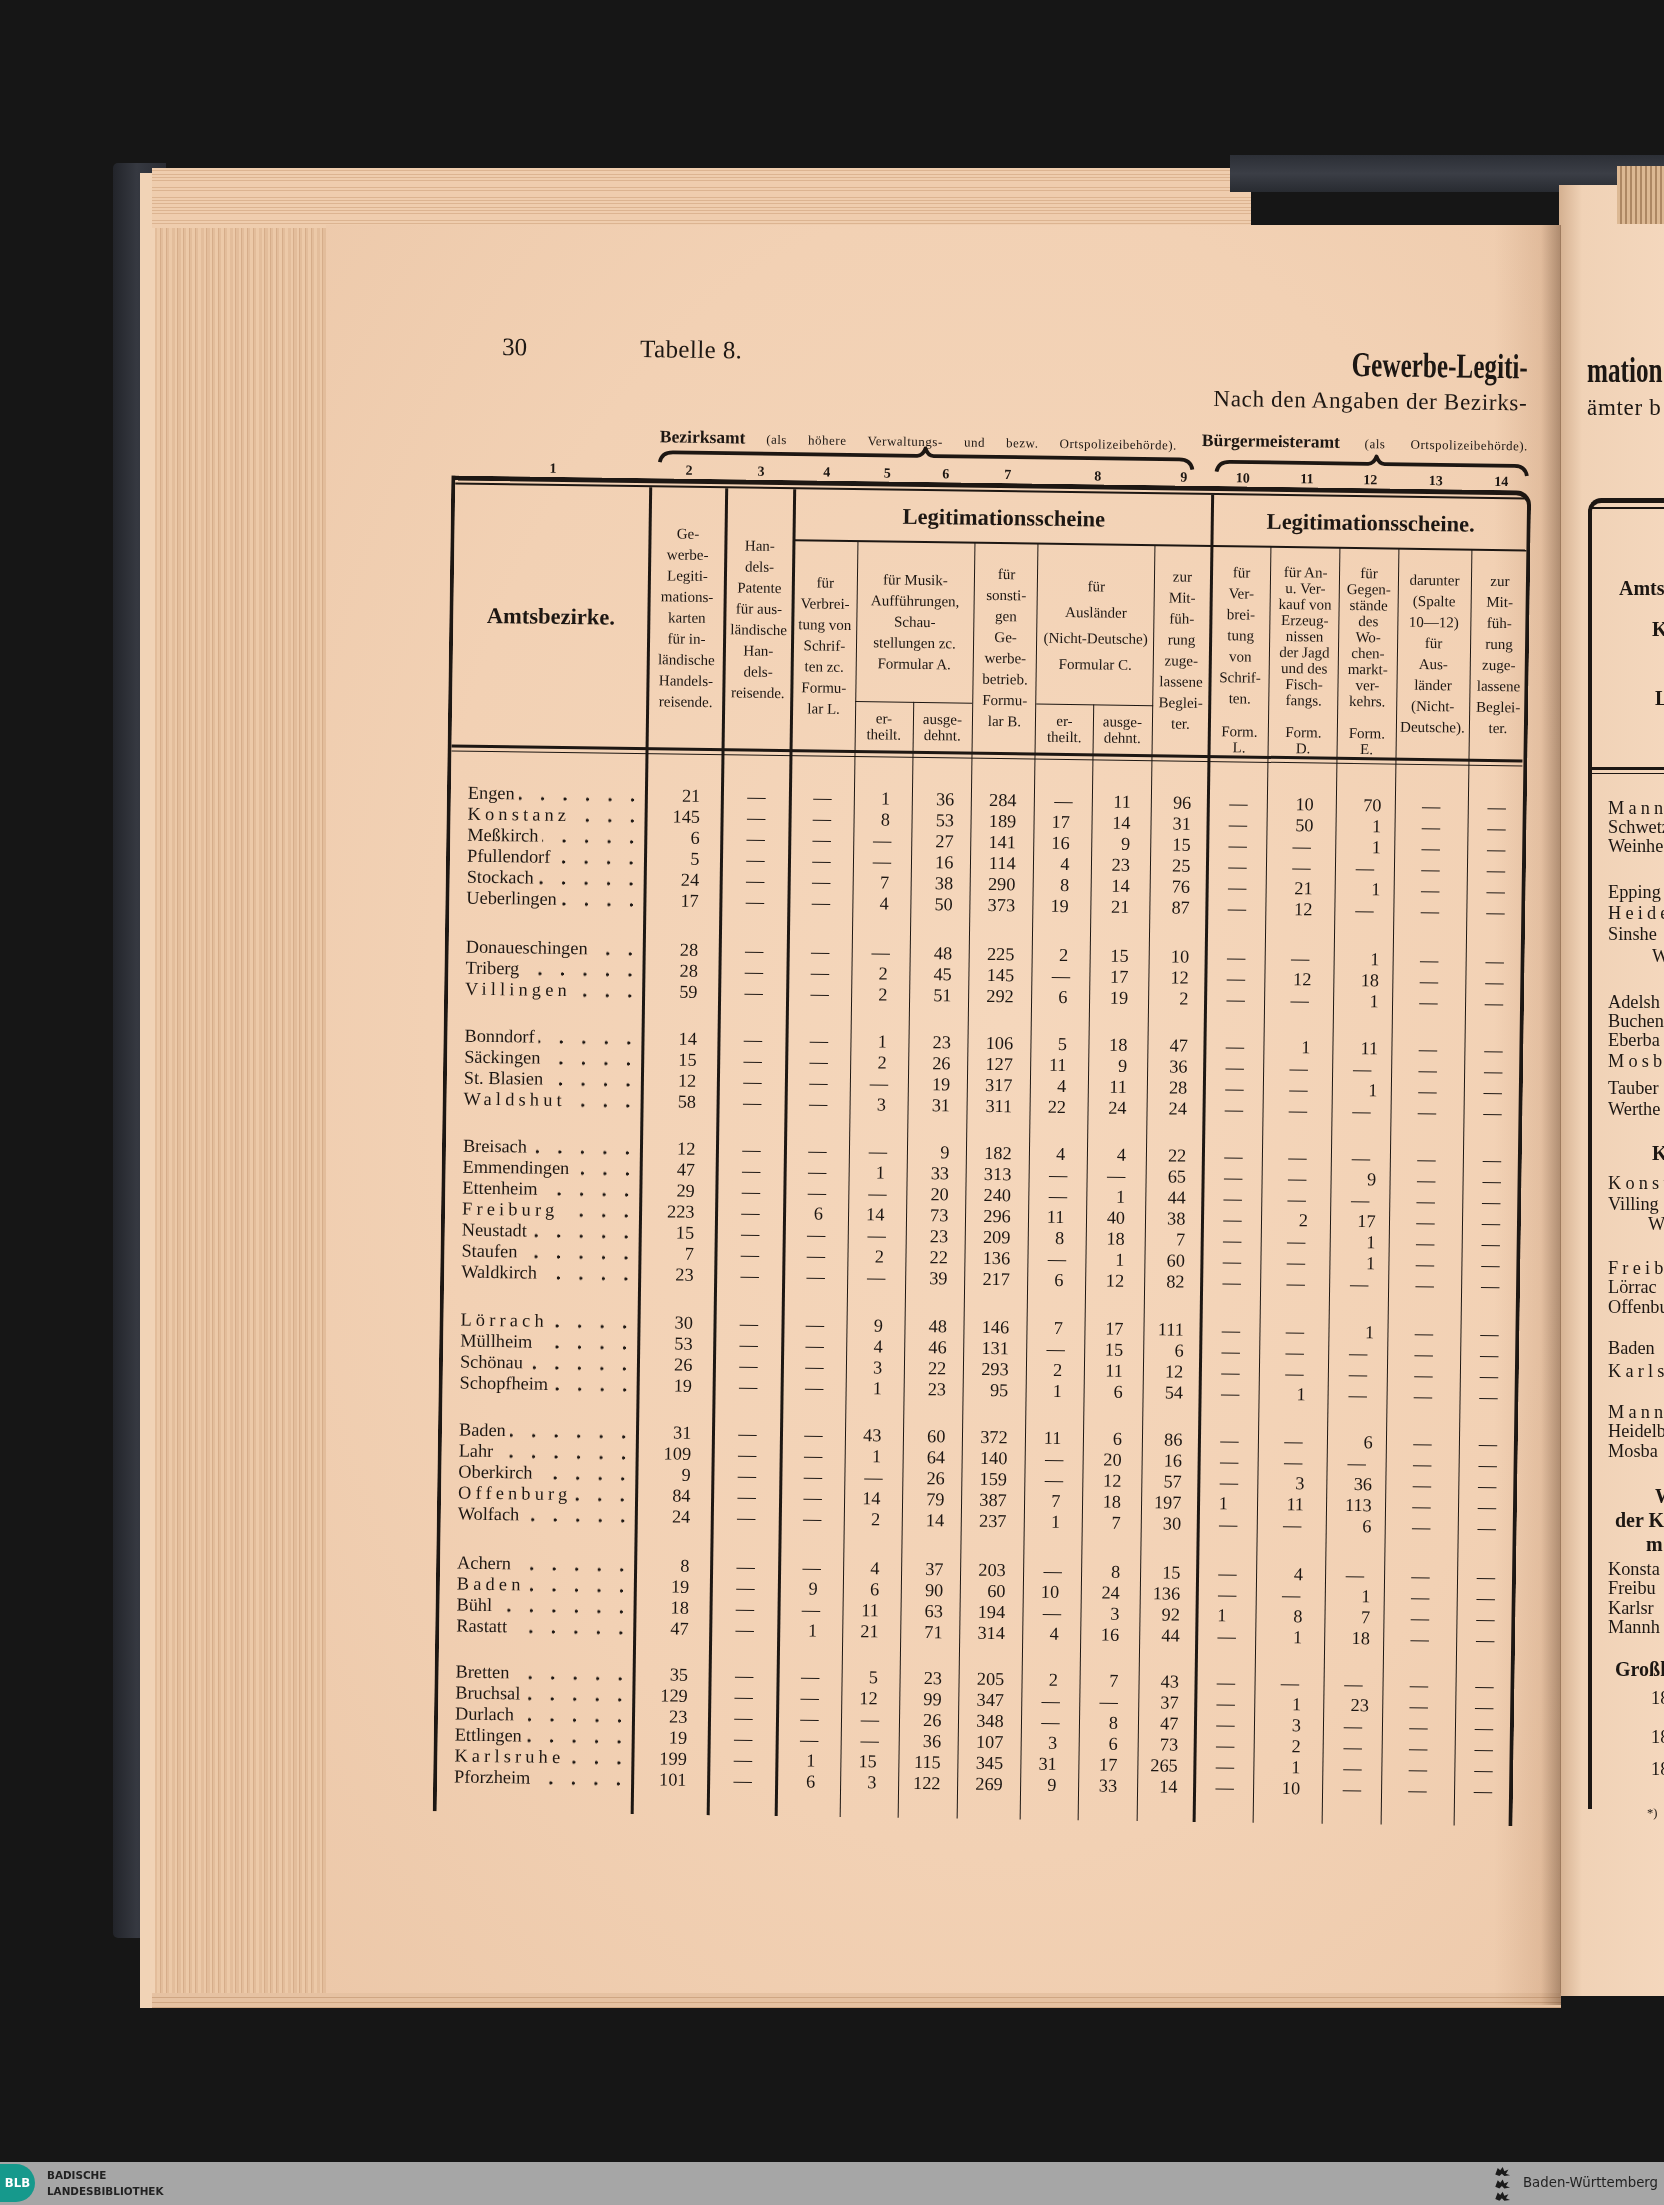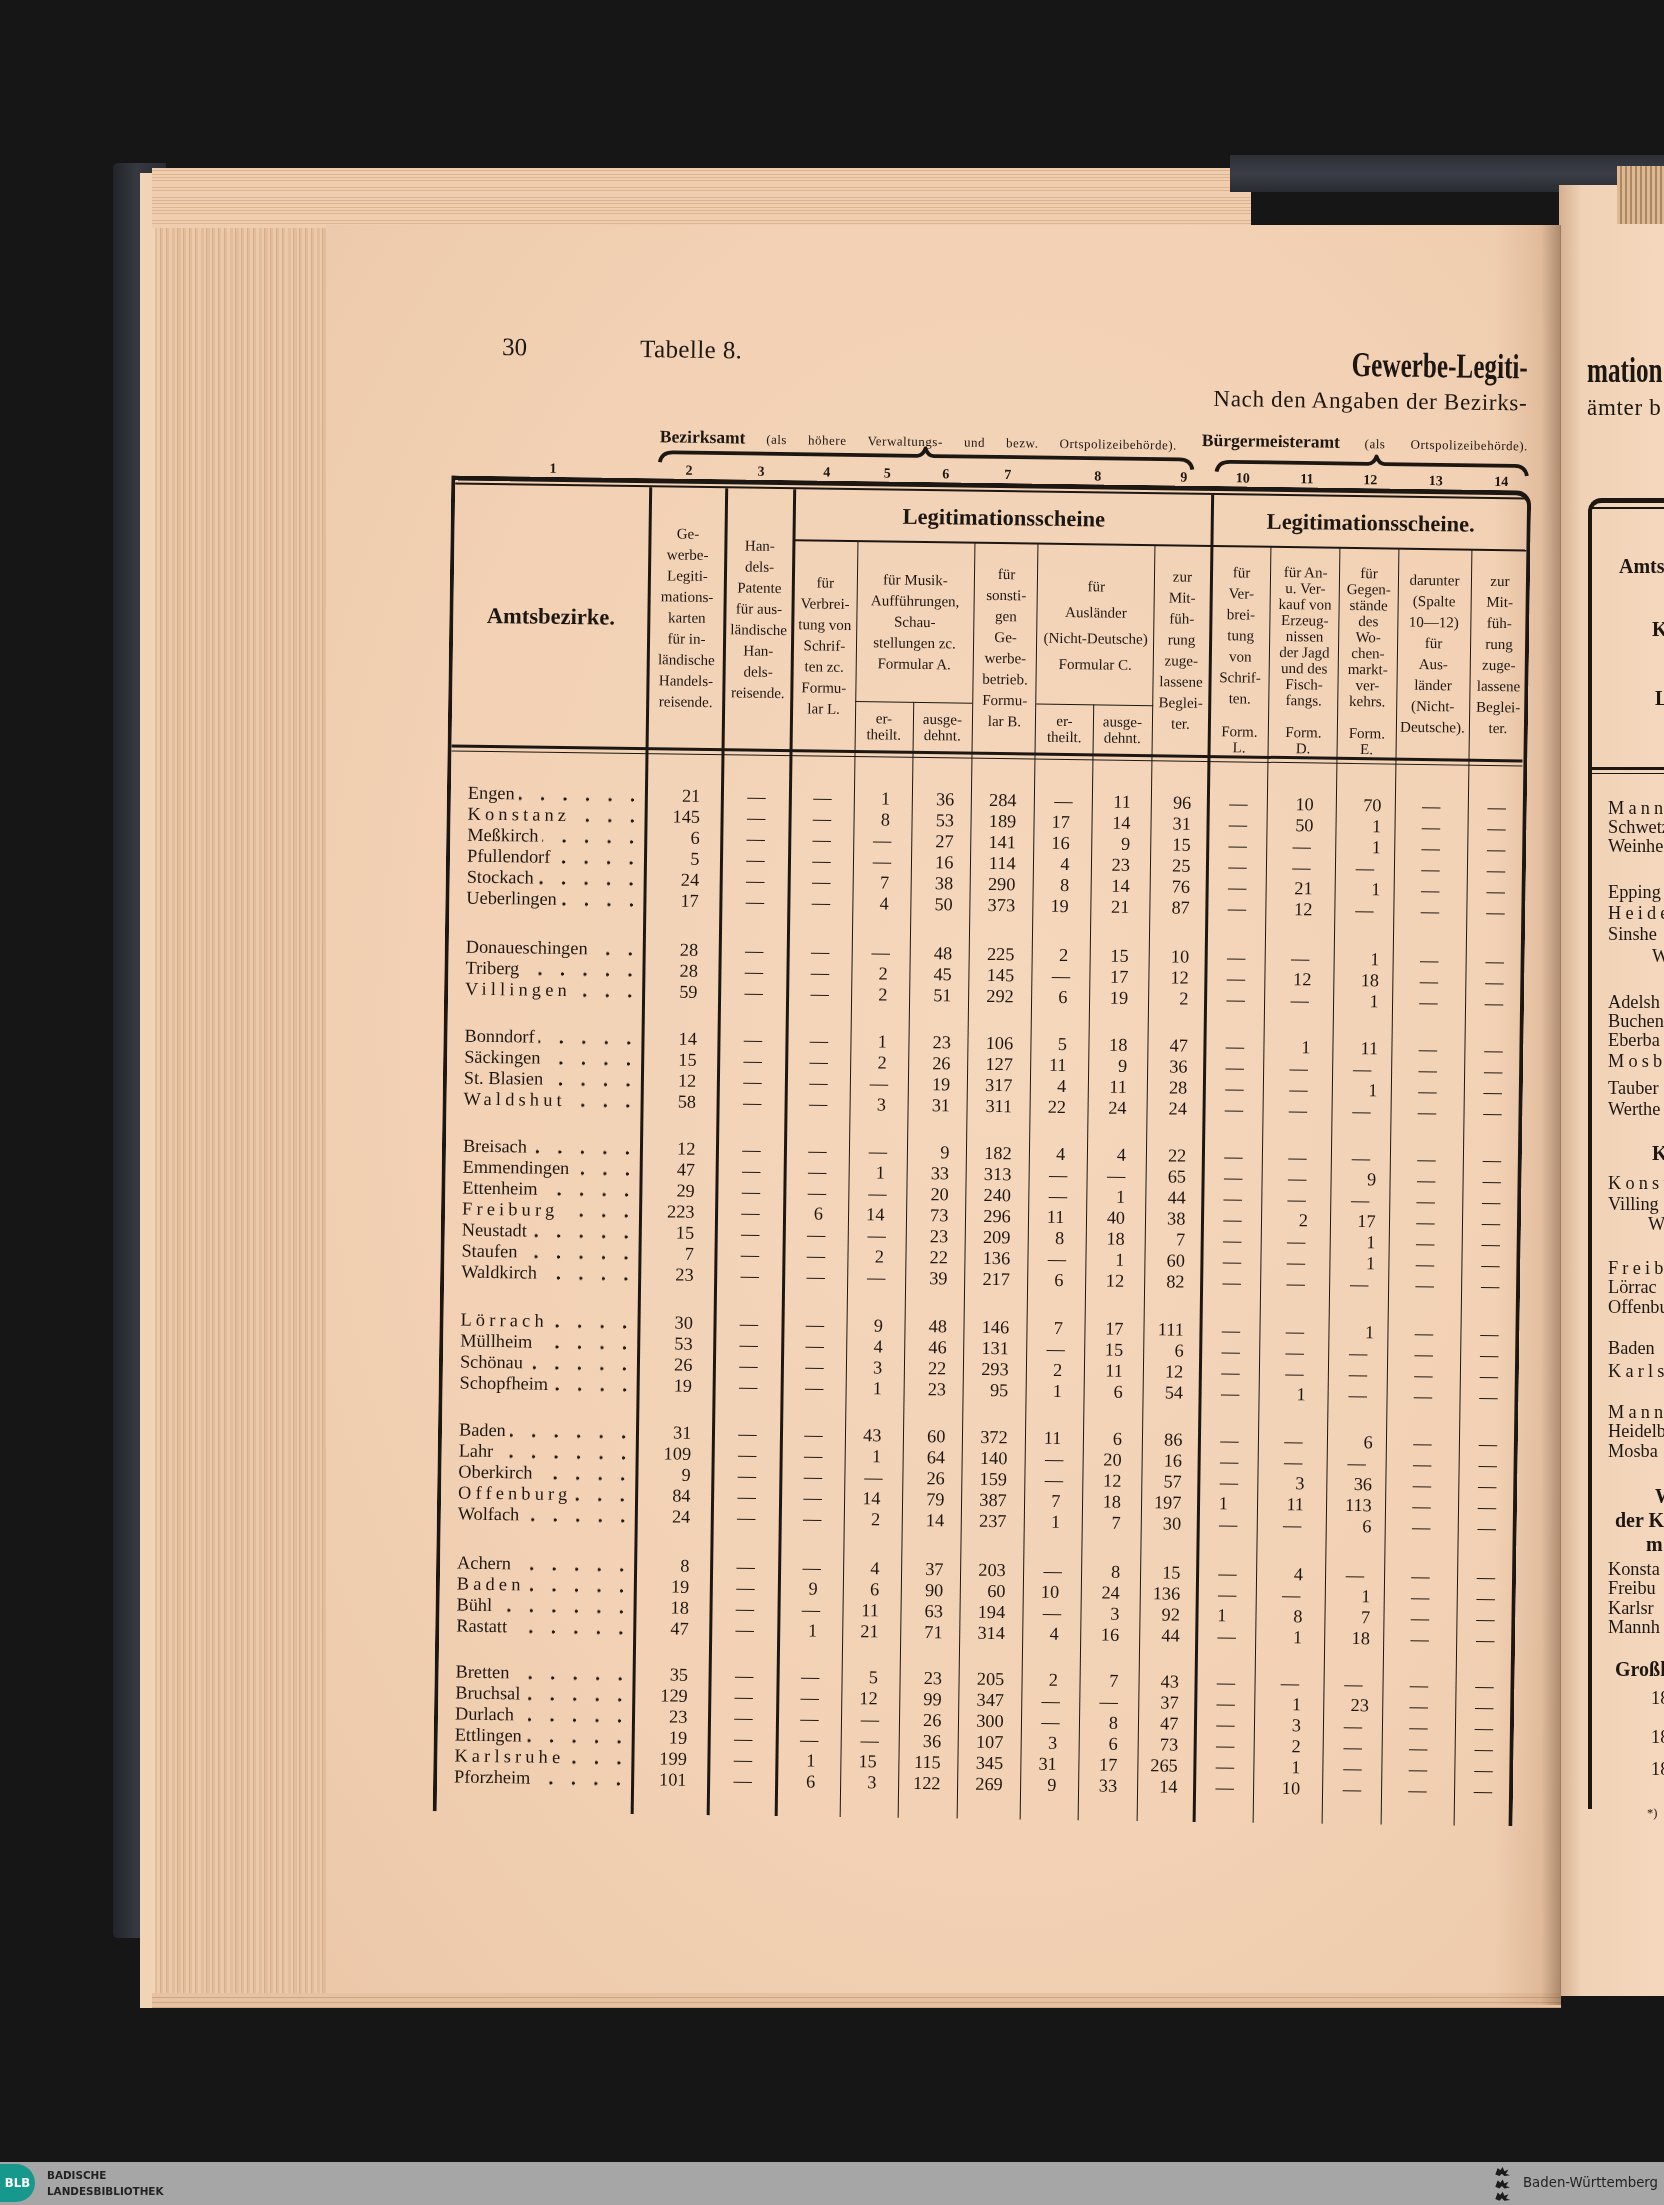--- a/index.html
+++ b/index.html
@@ -972,21 +972,21 @@
           <div class="row" style="top: 1711px;">
             <div class="nm">
               <span class="n">Durlach</span>
               <span class="ld"></span>
             </div>
             <span class="dc k2">23</span>
             <span class="dc k3 dash">—</span>
             <span class="dc k4 dash">—</span>
             <span class="dc k5 dash">—</span>
             <span class="dc k6">26</span>
-            <span class="dc k7">300</span>
+            <span class="dc k7">348</span>
             <span class="dc k8a dash">—</span>
             <span class="dc k8b">8</span>
             <span class="dc k9">47</span>
             <span class="dc k10 dash">—</span>
             <span class="dc k11">3</span>
             <span class="dc k12 dash">—</span>
             <span class="dc k13 dash">—</span>
             <span class="dc k14 dash">—</span>
           </div>
           <div class="row" style="top: 1732px;">
@@ -1054,21 +1054,21 @@
   </div>
 
   <div id="facing">
     <div class="t fp-title">mation</div>
     <div class="t fp-sub">ämter b</div>
     <div class="fp-frame"></div>
     <div class="rule" style="left:1592px;top:507px;width:75px;height:1.7px"></div>
     <div class="rule" style="left:1592px;top:767px;width:75px;height:2.9px"></div>
     <div class="rule" style="left:1592px;top:773px;width:75px;height:1.2px"></div>
     <div id="facing-items">
-        <div class="fp heading" style="left: 1619px; top: 556px;">Amts</div>
+        <div class="fp heading" style="left: 1619px; top: 578px;">Amts</div>
         <div class="fp heading" style="left: 1652px; top: 619px;">K</div>
         <div class="fp heading" style="left: 1655px; top: 688px;">L</div>
         <div class="fp name spaced" style="left: 1608px; top: 798px;">Mann</div>
         <div class="fp name" style="left: 1608px; top: 817px;">Schwetz</div>
         <div class="fp name" style="left: 1608px; top: 836px;">Weinhe</div>
         <div class="fp name" style="left: 1608px; top: 882px;">Epping</div>
         <div class="fp name spaced" style="left: 1608px; top: 903px;">Heide</div>
         <div class="fp name" style="left: 1608px; top: 924px;">Sinshe</div>
         <div class="fp name" style="left: 1608px; top: 946px; margin-left: 44px;">Wieslo</div>
         <div class="fp name" style="left: 1608px; top: 992px;">Adelsh</div>

